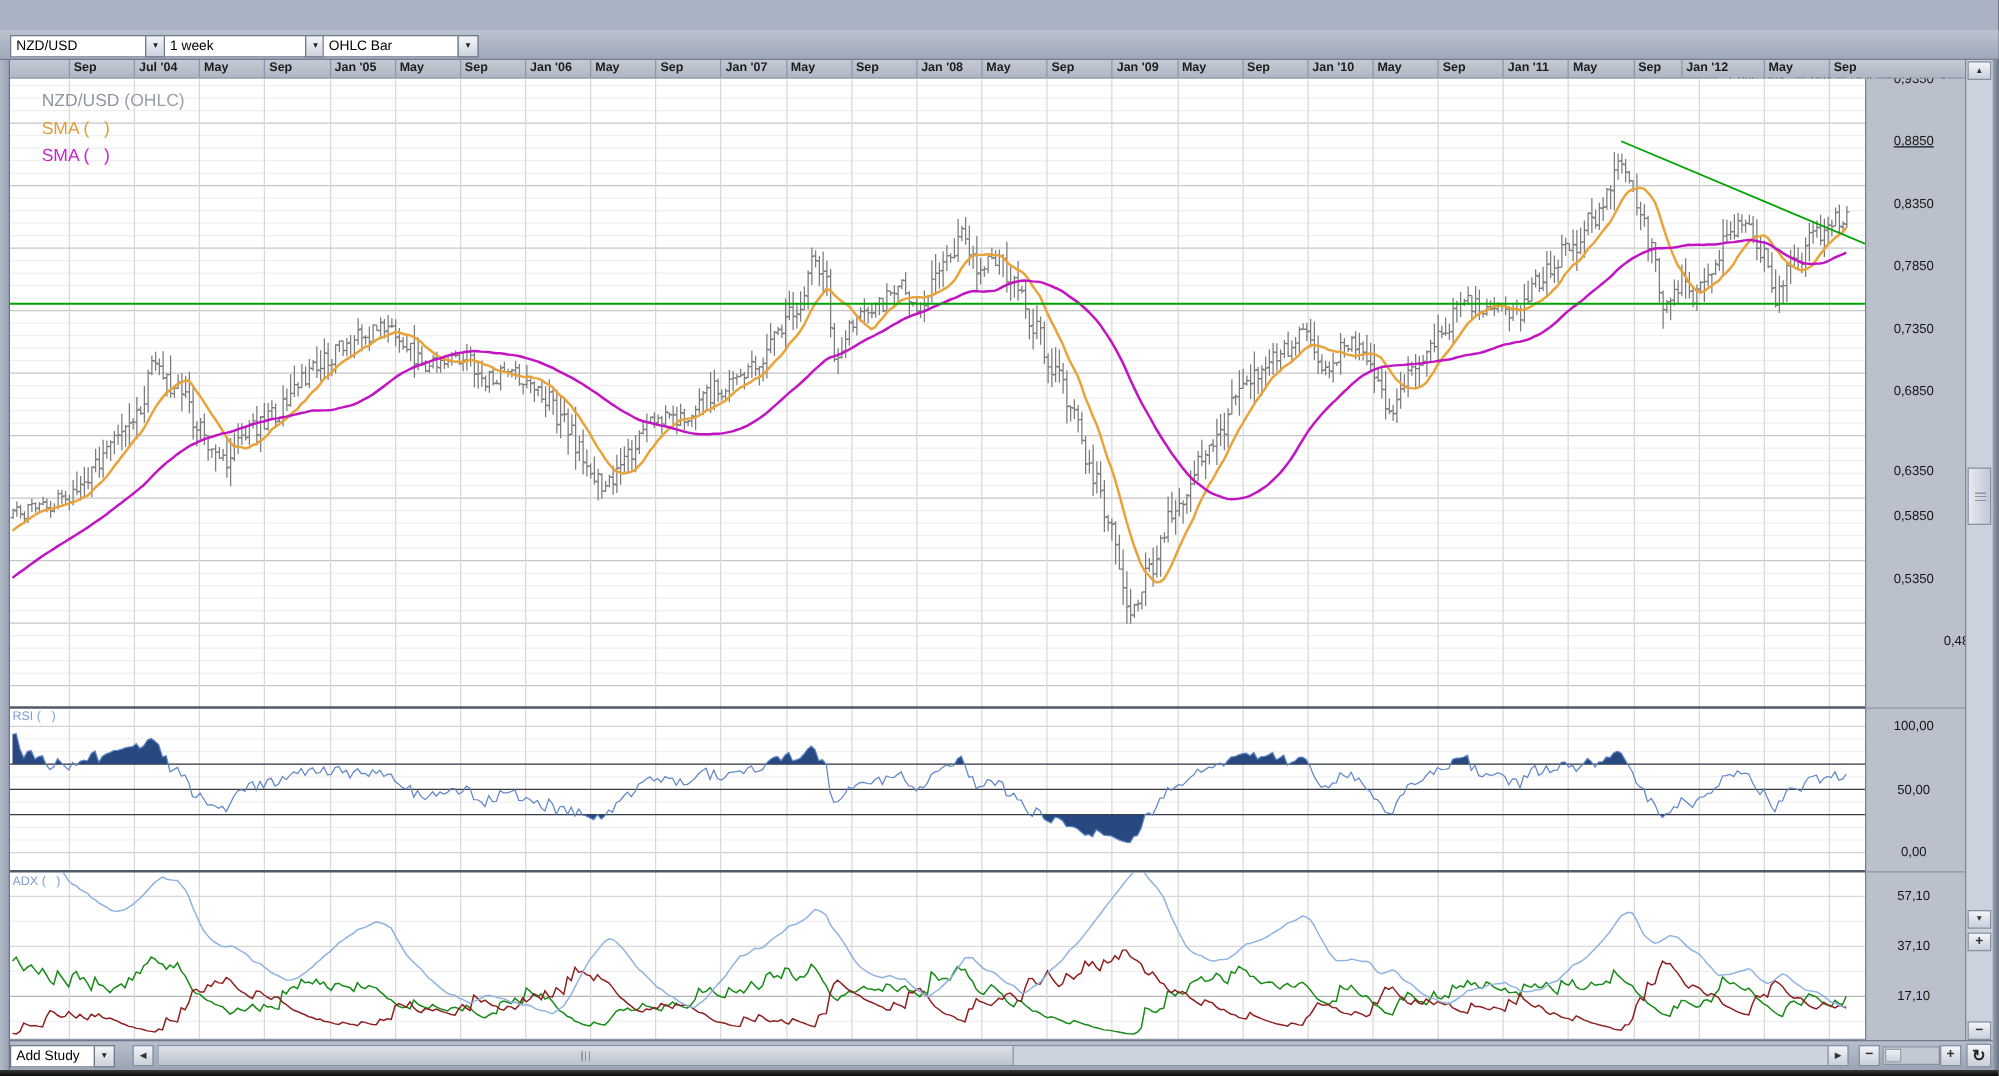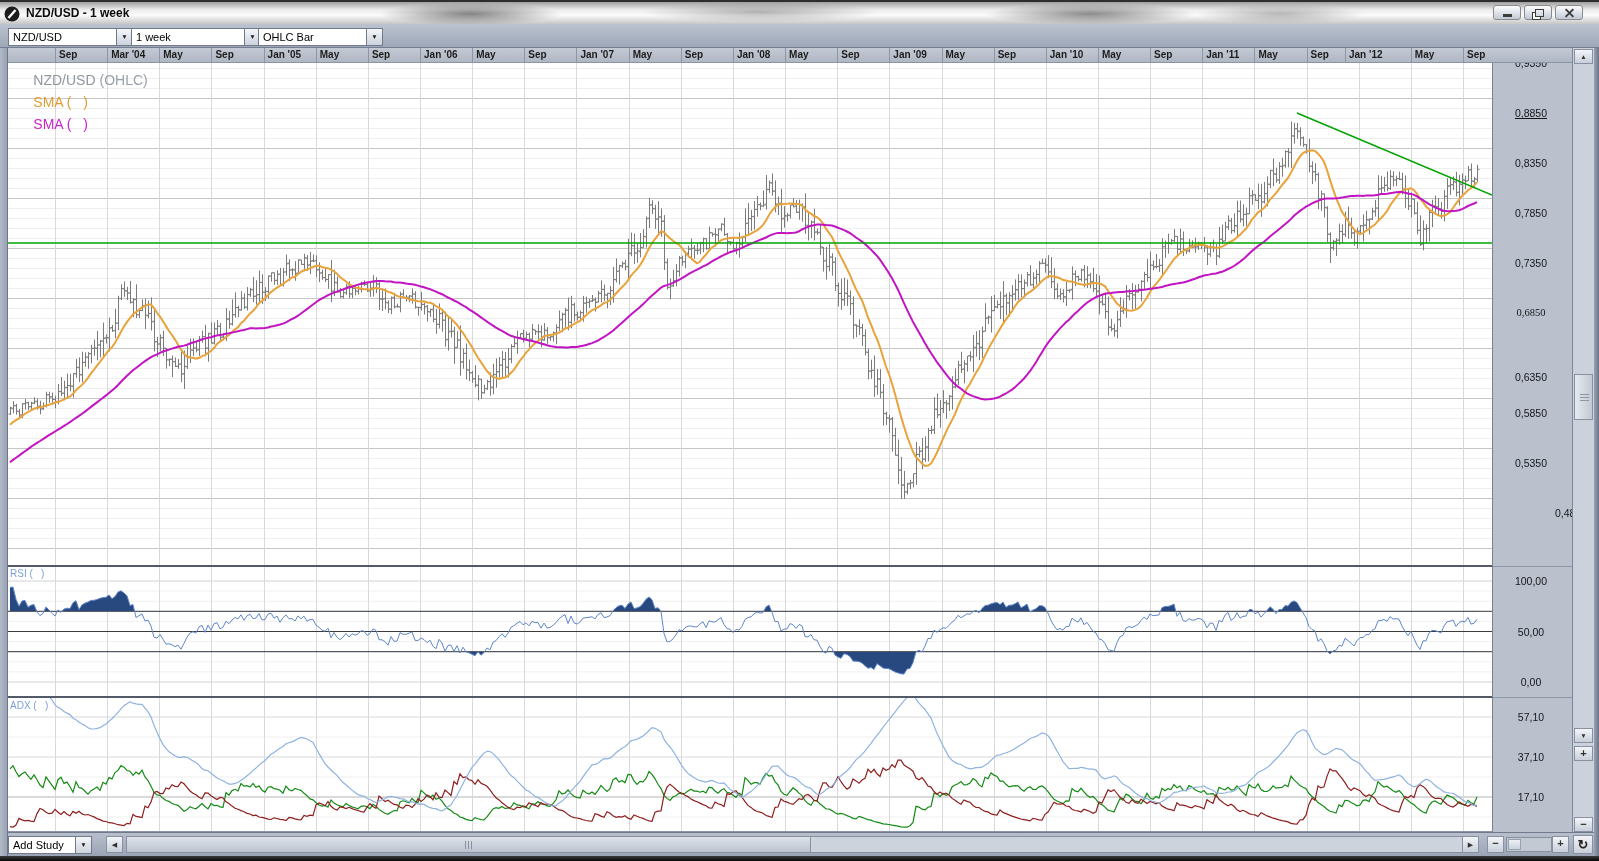--- a/index.html
+++ b/index.html
@@ -87,40 +87,20 @@
     font-size:13px;font-weight:bold;color:#222;text-align:center;line-height:17px;cursor:default;}
   .bstrip{position:absolute;left:0;top:856px;width:1599px;height:5px;
     background:linear-gradient(180deg,#3a3a3a,#070707);}
   .icon12{display:inline-block;vertical-align:middle;}
 </style>
 </head>
 <body>
 
 <div class="window">
 
-  <div class="titlebar">
-    <svg class="applogo" width="16" height="16" viewBox="0 0 16 16">
-      <circle cx="8" cy="8" r="7.5" fill="#1c1c1c"></circle>
-      <path d="M4.5 12 L11.5 4" stroke="#ffffff" stroke-width="2.4"></path>
-      <path d="M4.5 4 L4.5 12 M11.5 4 L11.5 12" stroke="#1c1c1c" stroke-width="0"></path>
-    </svg>
-    <span class="wtitle">NZD/USD - 1 week</span>
-    <div class="winbtns">
-      <div class="wbtn">
-          <span class="g-min"></span>
-        </div>
-      <div class="wbtn">
-          <span class="g-res"></span>
-        </div>
-      <div class="wbtn">
-          <span class="g-x1"></span>
-          <span class="g-x2"></span>
-        </div>
-    </div>
-  </div>
 
   <div class="toolbar">
     <div class="combo" style="left:8px;">
       <div class="ctxt" style="width:99px;">NZD/USD</div>
       <div class="carw">▼</div>
     </div>
     <div class="combo" style="left:131px;">
       <div class="ctxt" style="width:104px;">1 week</div>
       <div class="carw">▼</div>
     </div>
@@ -147,21 +127,21 @@
         <rect x="1.5" y="4.5" width="7" height="6" fill="#dfe3ea" stroke="#333" stroke-width="1.2"></rect>
       </svg>
     </div>
   </div>
 
   <div class="lframe"></div>
   <div class="rframe"></div>
 
   <div class="dhdr">
       <div class="dtick" style="left: 47px;">Sep</div>
-      <div class="dtick" style="left: 99.148px;">Mar '04</div>
+      <div class="dtick" style="left: 99.148px;">Jul '04</div>
       <div class="dtick" style="left: 151.296px;">May</div>
       <div class="dtick" style="left: 203.444px;">Sep</div>
       <div class="dtick" style="left: 255.592px;">Jan '05</div>
       <div class="dtick" style="left: 307.74px;">May</div>
       <div class="dtick" style="left: 359.888px;">Sep</div>
       <div class="dtick" style="left: 412.036px;">Jan '06</div>
       <div class="dtick" style="left: 464.184px;">May</div>
       <div class="dtick" style="left: 516.332px;">Sep</div>
       <div class="dtick" style="left: 568.48px;">Jan '07</div>
       <div class="dtick" style="left: 620.628px;">May</div>
@@ -324,21 +304,21 @@
     <div class="rsilab" style="color: rgb(125, 158, 216);">RSI (   )</div>
     <div class="adxlab" style="color: rgb(125, 158, 216);">ADX (   )</div>
   </div>
 
   <div class="gutter">
       <div class="plabel" style="top: -6px;">0,9350</div>
       <div class="plabel" style="top: 44px; text-decoration: underline;">0,8850</div>
       <div class="plabel" style="top: 94px;">0,8350</div>
       <div class="plabel" style="top: 144px;">0,7850</div>
       <div class="plabel" style="top: 194px;">0,7350</div>
-      <div class="plabel" style="top: 244px; font-family: Liberation Serif, serif;">0,6850</div>
+      <div class="plabel" style="top: 244px;">0,6850</div>
       <div class="plabel" style="top: 308px;">0,6350</div>
       <div class="plabel" style="top: 344px;">0,5850</div>
       <div class="plabel" style="top: 394px;">0,5350</div>
       <div class="plabel" style="top: 444px; padding-left: 40px;">0,4850</div>
       <div class="plabel" style="top: 512px;">100,00</div>
       <div class="plabel" style="top: 562.5px;">50,00</div>
       <div class="plabel" style="top: 613px;">0,00</div>
       <div class="plabel" style="top: 648px;">57,10</div>
       <div class="plabel" style="top: 688px;">37,10</div>
       <div class="plabel" style="top: 728px;">17,10</div>

